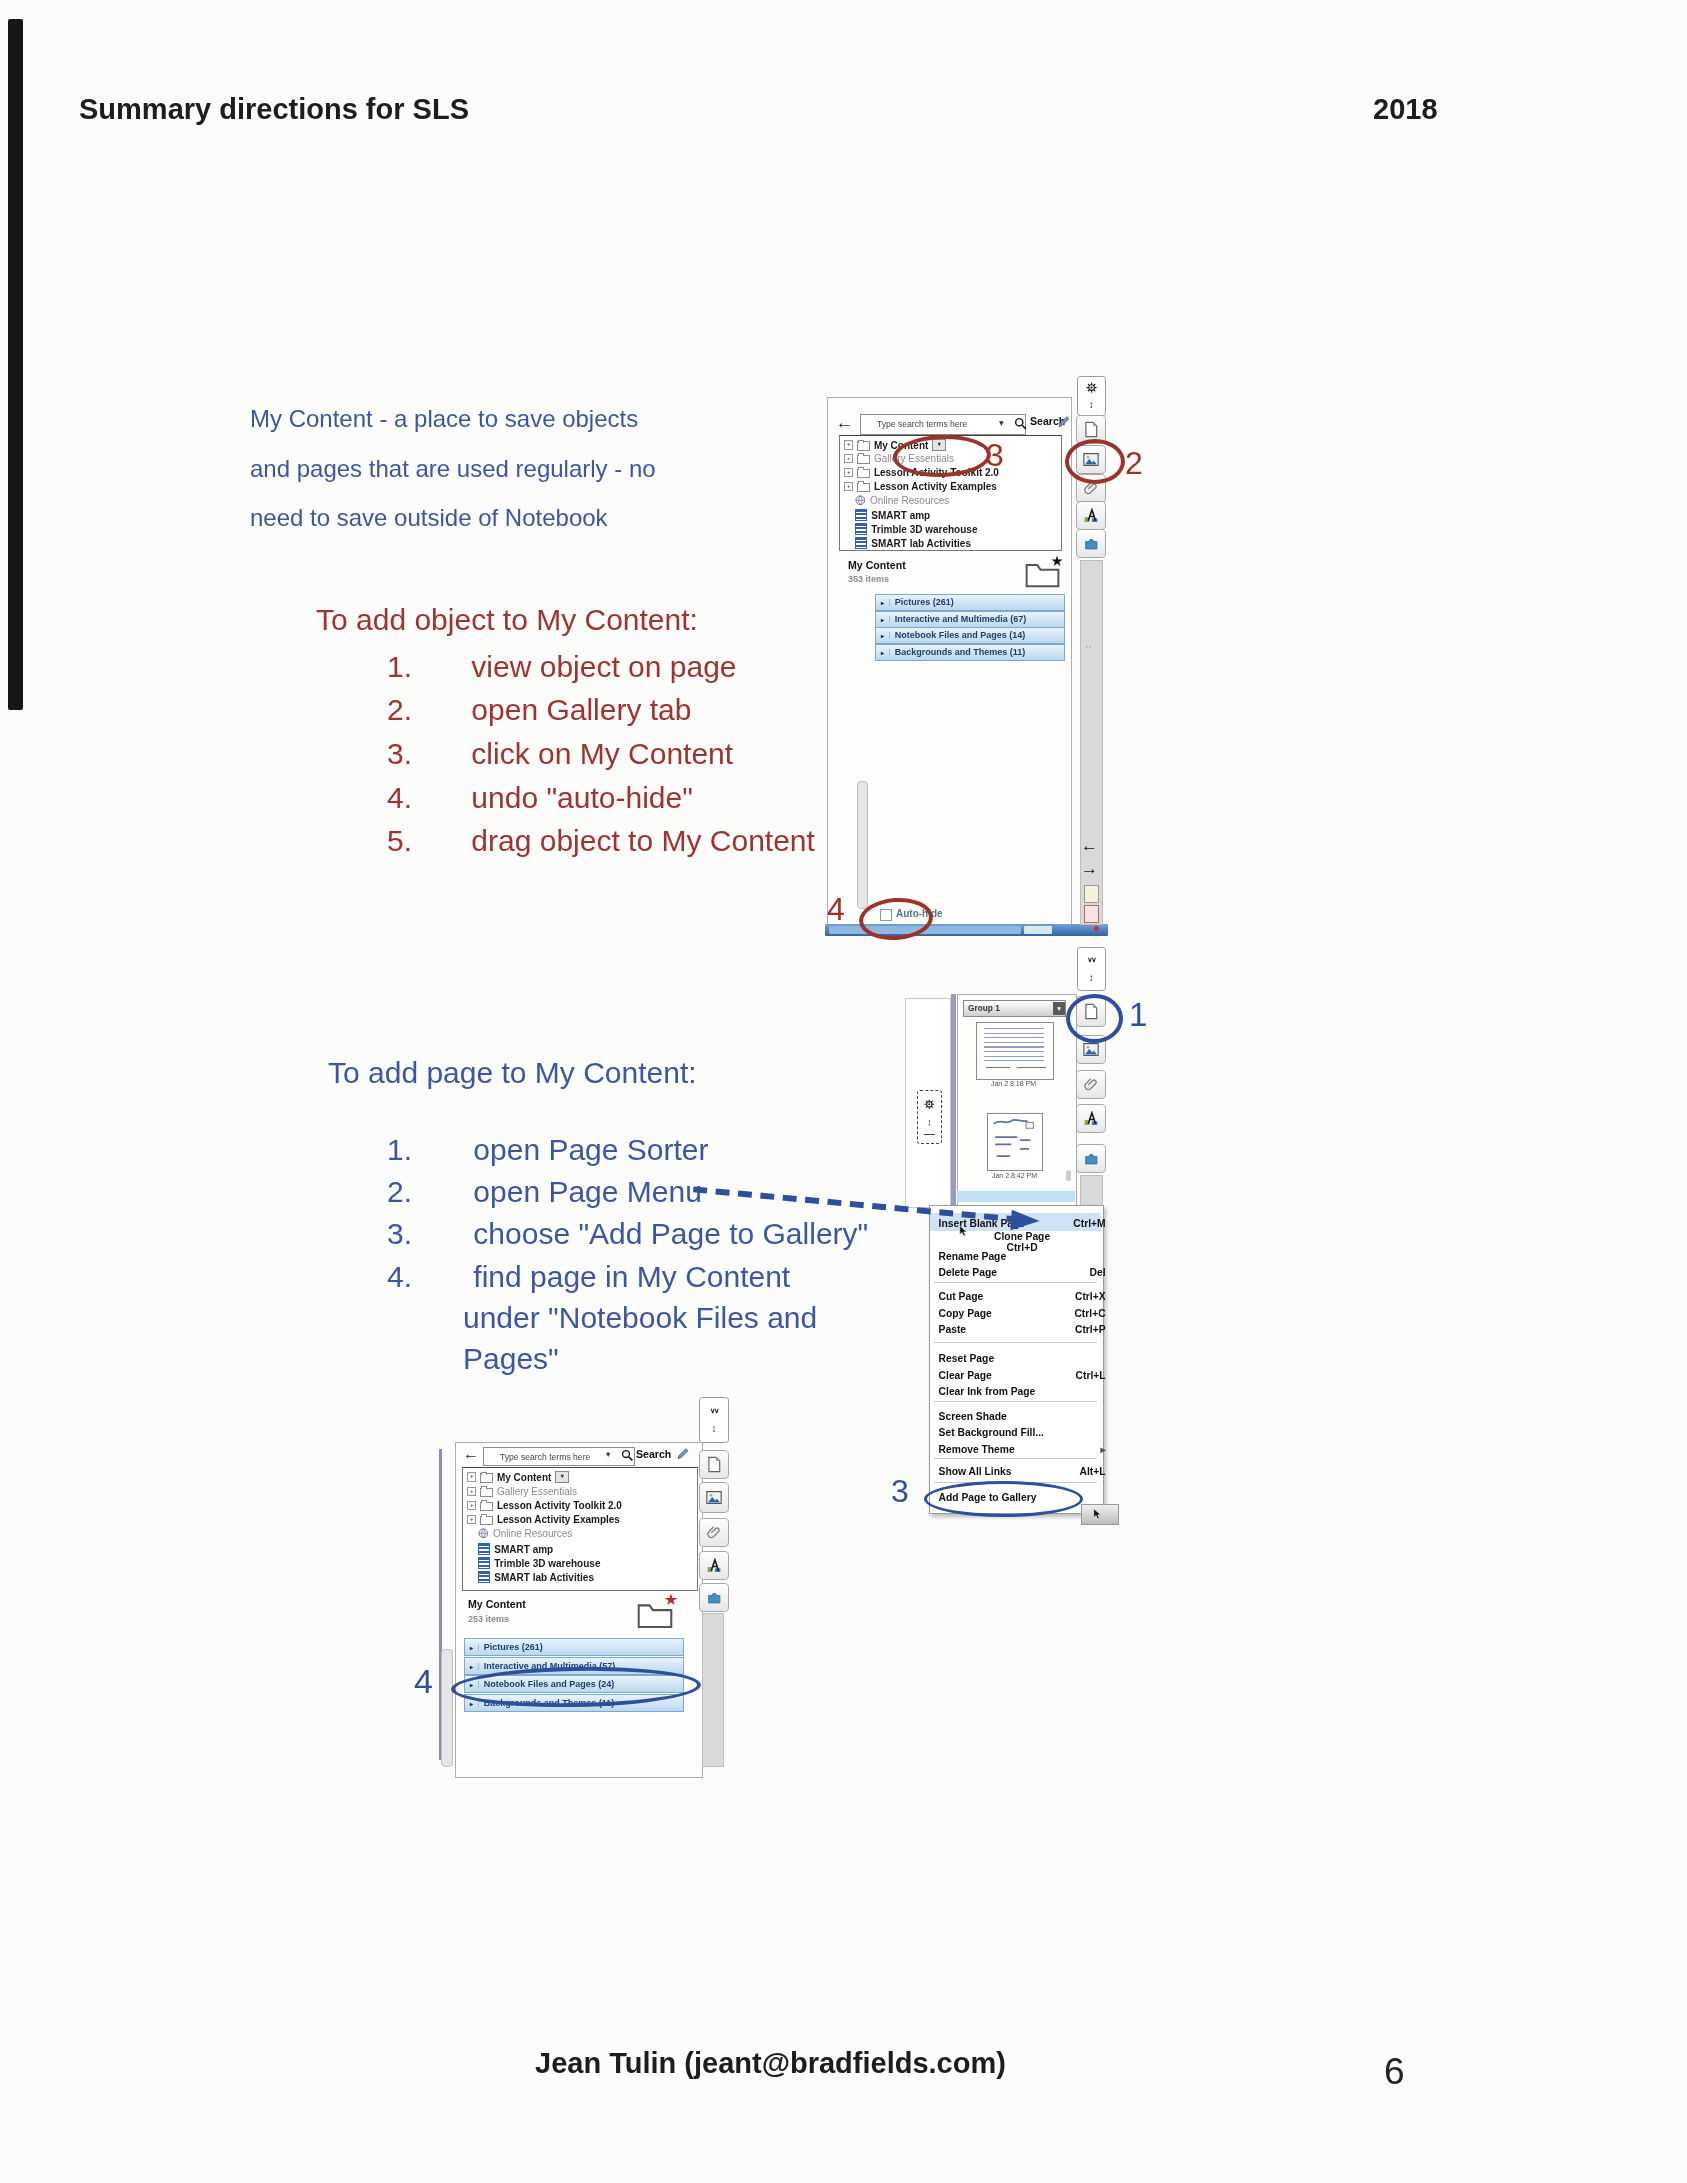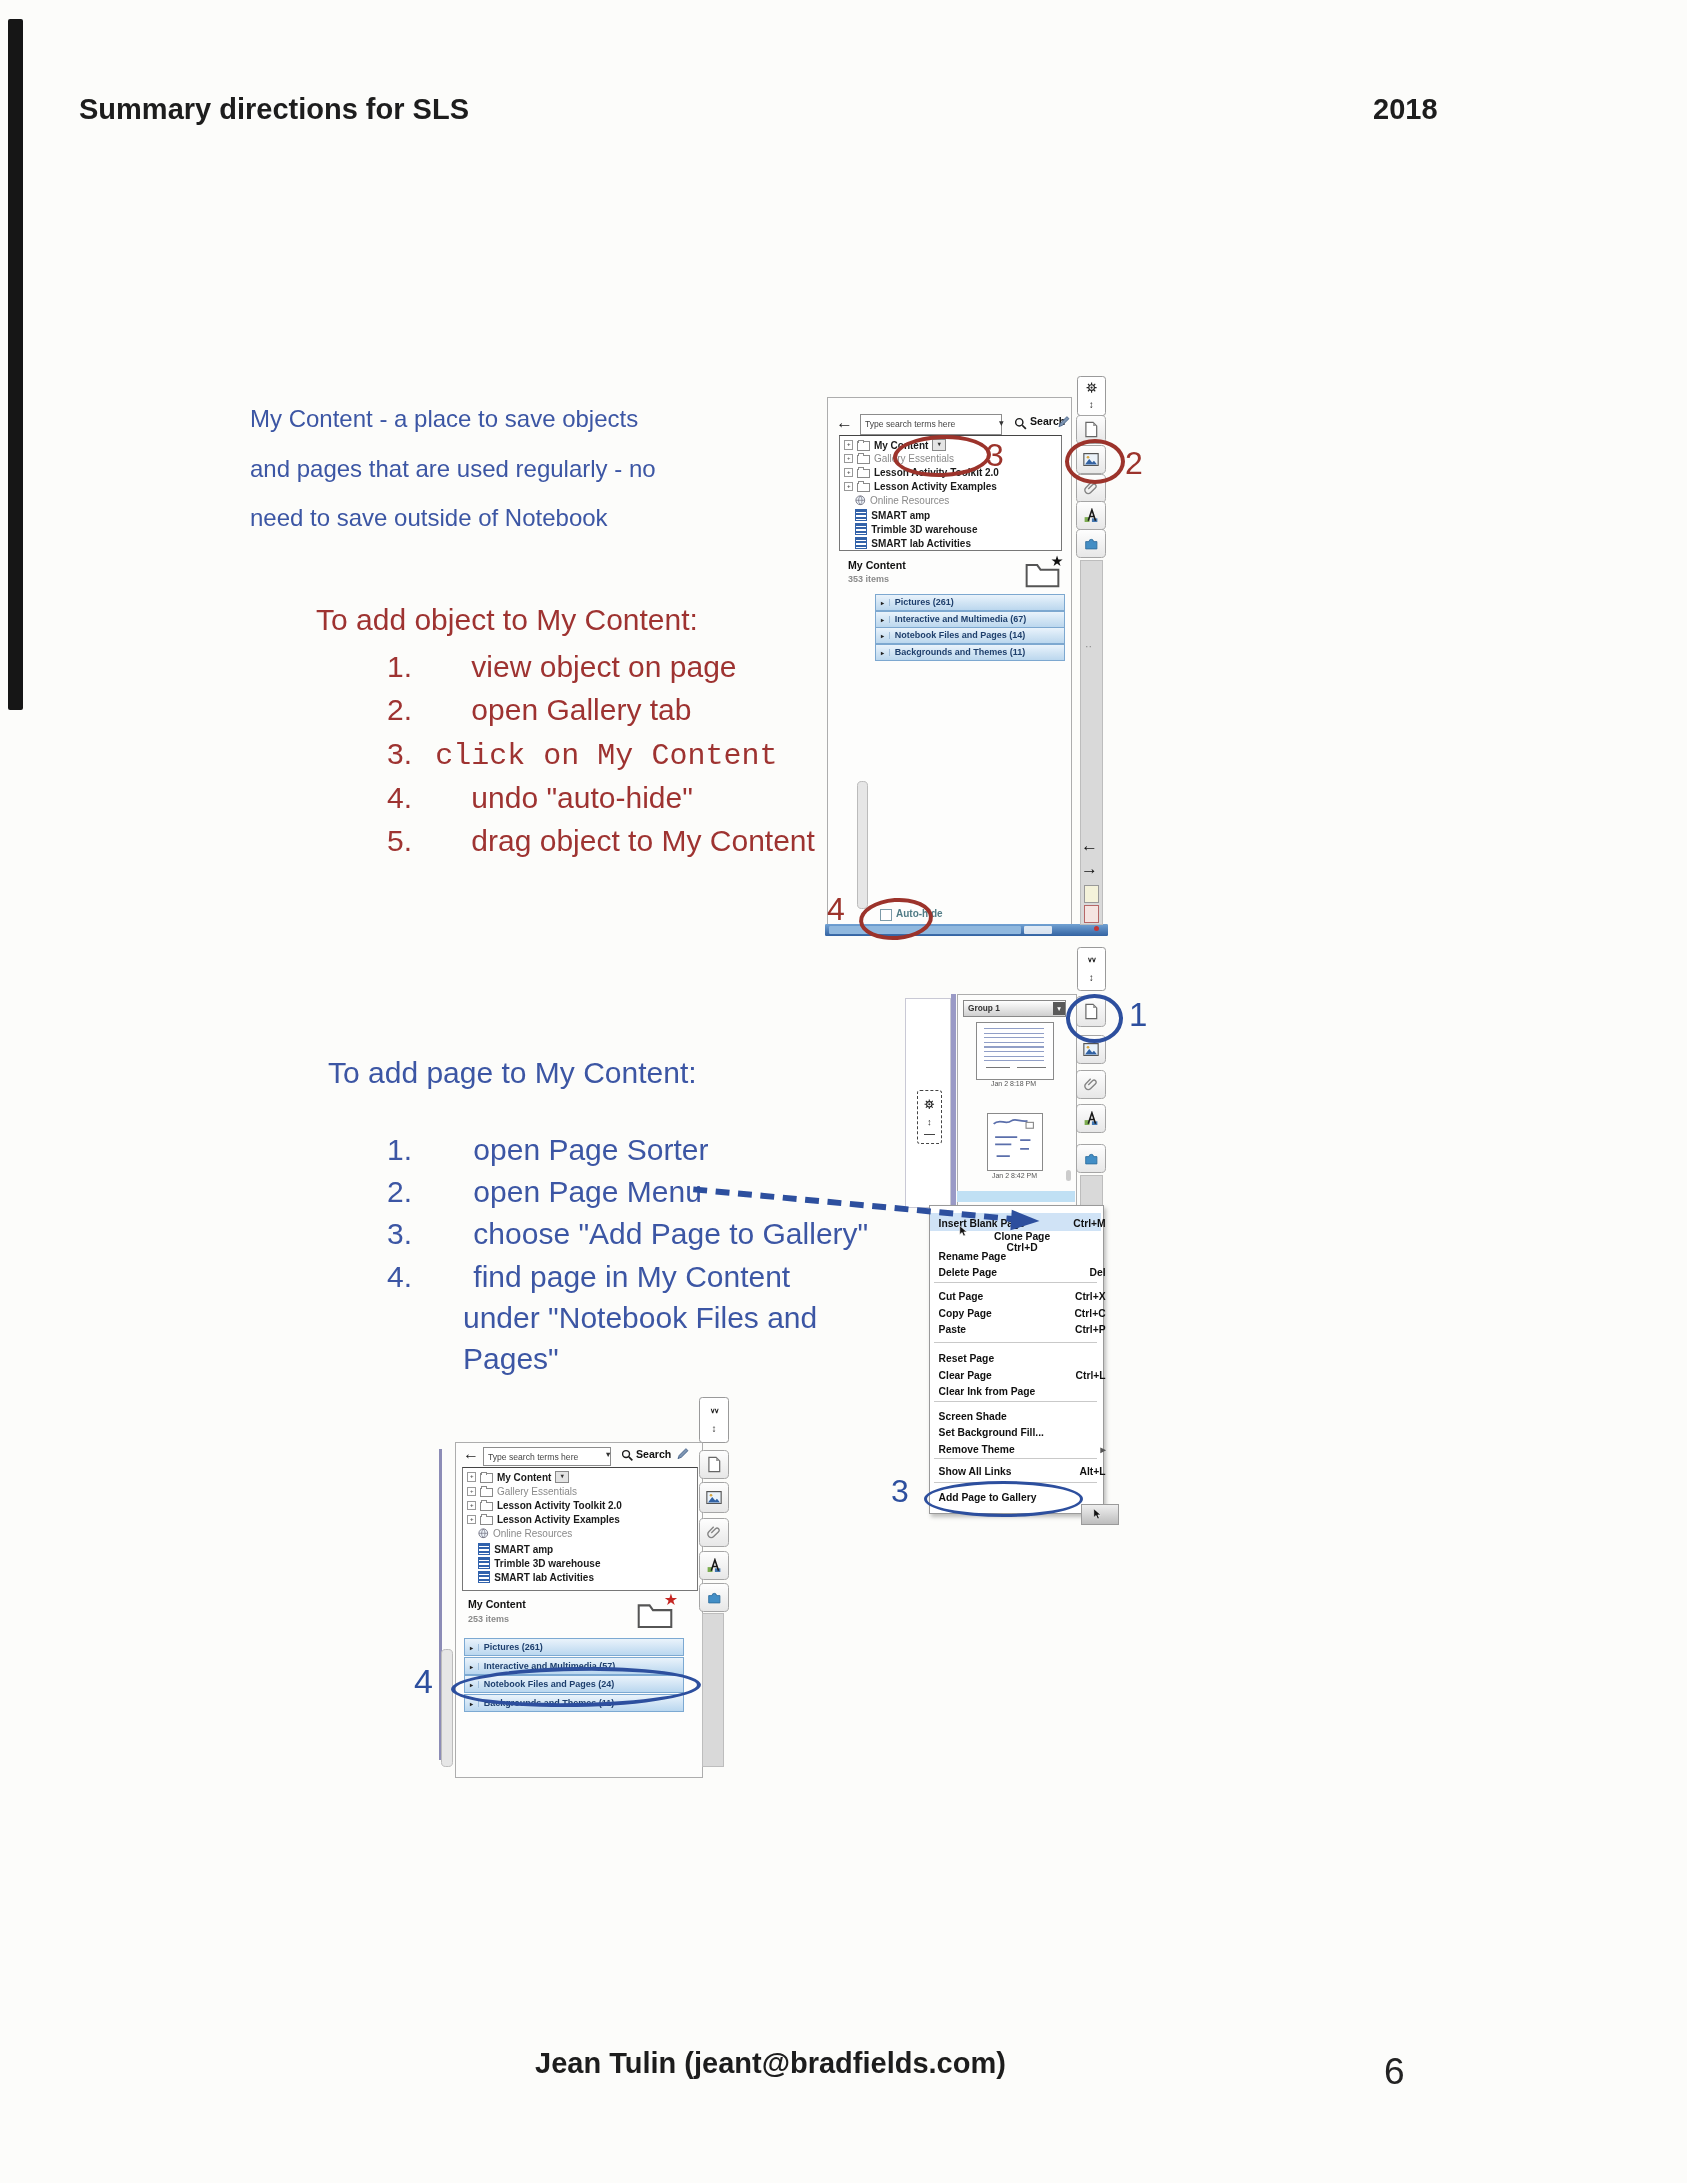--- a/index.html
+++ b/index.html
@@ -7,21 +7,21 @@
        font-family:"Liberation Sans", sans-serif;overflow:hidden;}
   .abs{position:absolute;}
   
   .h-title{font-size:29px;font-weight:bold;color:#1d1d1d;}
   .h-blue{font-size:24px;color:#3c56a4;}
   .h-red{font-size:30px;color:#9e3331;}
   .step-num{width:40px;text-align:left;display:inline-block;}
   
   .panel{background:#fdfdfc;border:0.7px solid #adadad;}
   .combo{background:#fff;border:0.7px solid #8c8c8c;display:flex;align-items:center;
-         padding:0 4px;color:#444;}
+         padding:0 16px;color:#444;}
   .treebox{background:#fff;border:0.7px solid #777;border-top:1.3px solid #444;}
   .trow{display:flex;align-items:center;gap:4px;font-size:10px;font-weight:600;color:#1a1a1a;}
   .trow.gray{color:#8a8a8a;font-weight:500;}
   .plusbox{width:7.3px;height:7.3px;border:0.7px solid #999;font-size:6px;line-height:6.6px;
            text-align:center;color:#555;background:#fff;flex:0 0 auto;}
   .indent{width:7.3px;flex:0 0 auto;}
   .mini-folder{width:10.6px;height:7.3px;border:0.7px solid #8a8a8a;background:#fff;
                position:relative;flex:0 0 auto;margin-top:2px;}
   .mini-folder::before{content:"";position:absolute;top:-2.6px;left:-0.7px;width:4.6px;height:2px;
                border:0.7px solid #8a8a8a;border-bottom:none;background:#fff;}
@@ -127,21 +127,21 @@
 <div class="abs h-red" style="left:387px;top:650px;font-size:30px;">
   <span class="step-num">1.</span>
   <span style="margin-left:36px;">view object on page</span>
 </div>
 <div class="abs h-red" style="left:387px;top:693px;font-size:30px;">
   <span class="step-num">2.</span>
   <span style="margin-left:36px;">open Gallery tab</span>
 </div>
 <div class="abs h-red" style="left:387px;top:737px;font-size:30px;">
   <span class="step-num">3.</span>
-  <span style="font-family:Liberation Mono, monospace;">click on My Content</span>
+  <span style="margin-left:36px;">click on My Content</span>
 </div>
 <div class="abs h-red" style="left:387px;top:781px;font-size:30px;">
   <span class="step-num">4.</span>
   <span style="margin-left:36px;">undo "auto-hide"</span>
 </div>
 <div class="abs h-red" style="left:387px;top:824px;font-size:30px;">
   <span class="step-num">5.</span>
   <span style="margin-left:36px;">drag object to My Content</span>
 </div>
 

